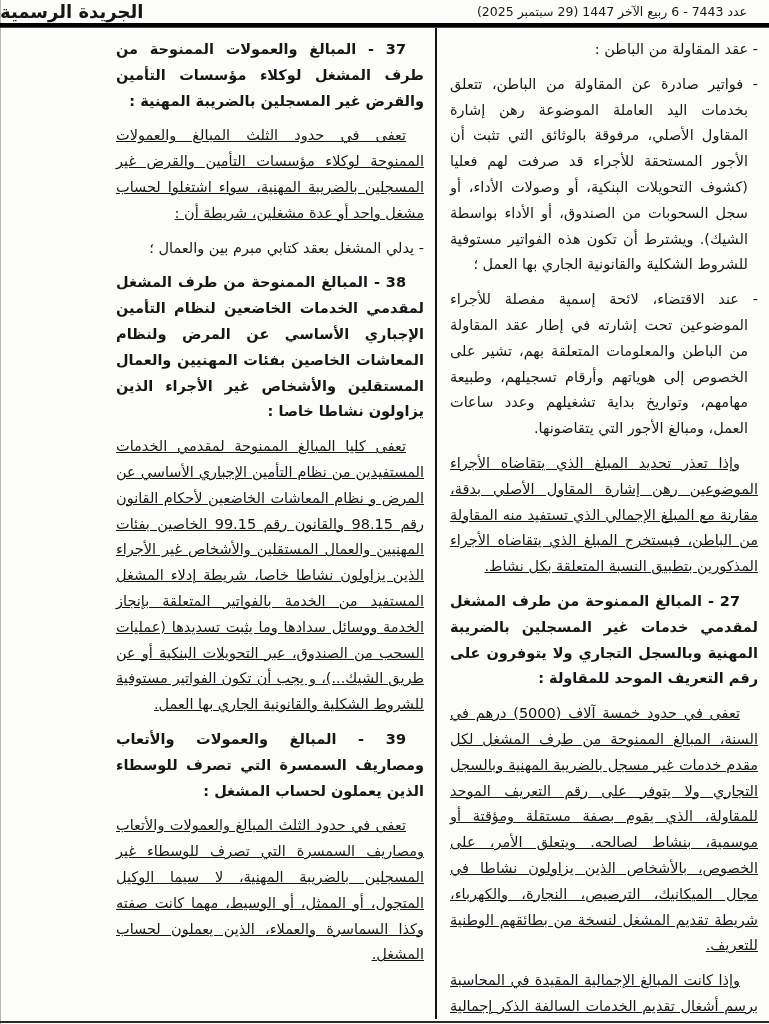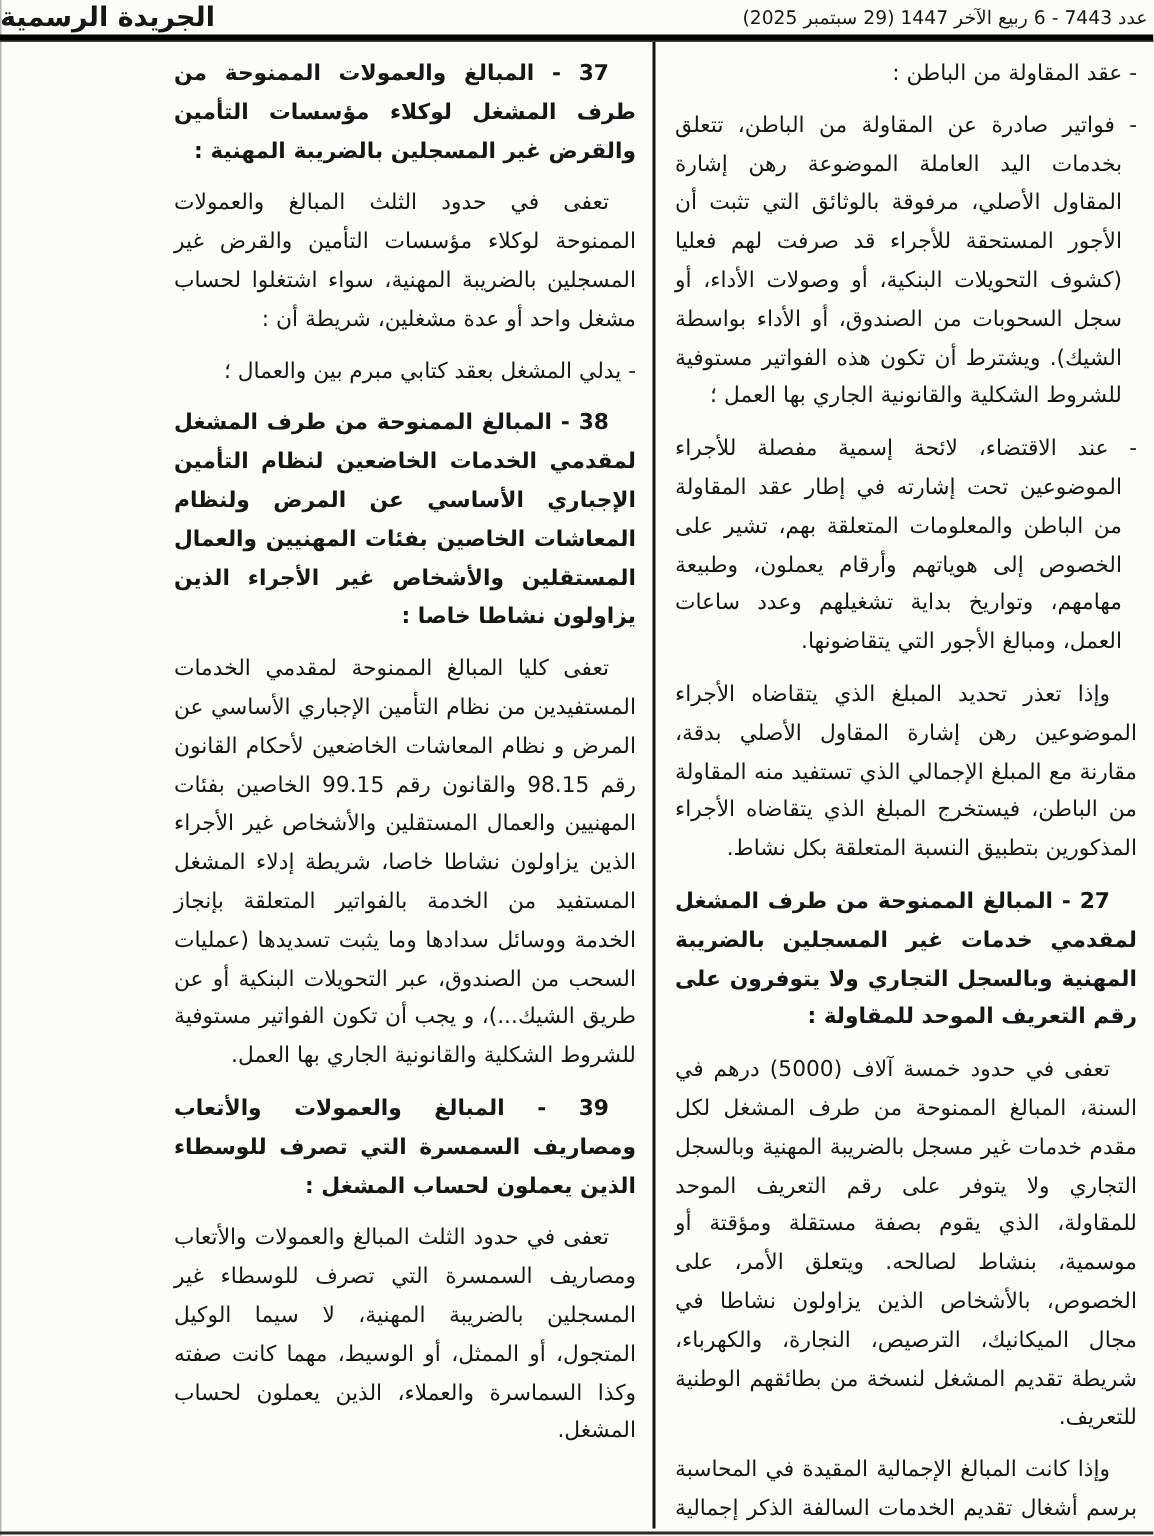--- a/index.html
+++ b/index.html
@@ -7,36 +7,36 @@
     width:769px;height:1024px;overflow:hidden;
     background:#fcfcfa;
     font-family:"DejaVu Sans", sans-serif;
     color:#161616;
   }
   .page{position:relative;width:769px;height:1024px;box-shadow:inset 1px 0 0 #b9b6ae;}
   
   .header{position:relative;height:23px;direction:rtl;}
   .page-num{position:absolute;left:6px;bottom:21px;font-size:14px;font-weight:bold;direction:ltr;}
   .gazette-title{position:absolute;left:0;right:0;bottom:1px;text-align:left;font-size:18px;font-weight:bold;letter-spacing:.5px;}
-  .issue-info{position:absolute;right:4px;bottom:4px;font-size:12.5px;}
+  .issue-info{position:absolute;right:22px;bottom:4px;font-size:12.5px;}
   .top-rule{height:4px;background:#000;border-bottom:1px solid #444;}
   
   .content{
     position:absolute;top:28px;bottom:5px;left:0;right:0;
     display:flex;direction:rtl;
   }
   .col{
     width:332px;box-sizing:border-box;
     padding:9px 11px 0 13px;
     font-size:14.5px;line-height:1.78;
     text-align:justify;
   }
   .divider{width:2px;background:#141414;}
   .block{margin:0 0 9px 0;}
-  .para{text-indent:18px;}
+  .para{text-indent:18px;text-decoration:underline;}
   .heading{font-weight:bold;text-indent:18px;}
   .li{padding-right:10px;text-indent:-10px;}
   .bottom-rule{position:absolute;bottom:1px;left:0;width:100%;height:2px;background:#2a2a2a;}
 </style>
 </head>
 <body>
 
 <div class="page">
 
   <div class="header">
@@ -45,21 +45,21 @@
     <div class="issue-info">عدد 7443 - 6 ربيع الآخر 1447 (29 سبتمبر 2025)</div>
   </div>
 
   <div class="top-rule"></div>
 
   <div class="content">
 
     <div class="col">
       <div class="block li">- عقد المقاولة من الباطن :</div>
       <div class="block li">- فواتير صادرة عن المقاولة من الباطن، تتعلق بخدمات اليد العاملة الموضوعة رهن إشارة المقاول الأصلي، مرفوقة بالوثائق التي تثبت أن الأجور المستحقة للأجراء قد صرفت لهم فعليا (كشوف التحويلات البنكية، أو وصولات الأداء، أو سجل السحوبات من الصندوق، أو الأداء بواسطة الشيك). ويشترط أن تكون هذه الفواتير مستوفية للشروط الشكلية والقانونية الجاري بها العمل ؛</div>
-      <div class="block li">- عند الاقتضاء، لائحة إسمية مفصلة للأجراء الموضوعين تحت إشارته في إطار عقد المقاولة من الباطن والمعلومات المتعلقة بهم، تشير على الخصوص إلى هوياتهم وأرقام يعملون، وطبيعة مهامهم، وتواريخ بداية تشغيلهم وعدد ساعات العمل، ومبالغ الأجور التي يتقاضونها.</div>
+      <div class="block li">- عند الاقتضاء، لائحة إسمية مفصلة للأجراء الموضوعين تحت إشارته في إطار عقد المقاولة من الباطن والمعلومات المتعلقة بهم، تشير على الخصوص إلى هوياتهم وأرقام تسجيلهم، وطبيعة مهامهم، وتواريخ بداية تشغيلهم وعدد ساعات العمل، ومبالغ الأجور التي يتقاضونها.</div>
       <div class="block para">وإذا تعذر تحديد المبلغ الذي يتقاضاه الأجراء الموضوعين رهن إشارة المقاول الأصلي بدقة، مقارنة مع المبلغ الإجمالي الذي تستفيد منه المقاولة من الباطن، فيستخرج المبلغ الذي يتقاضاه الأجراء المذكورين بتطبيق النسبة المتعلقة بكل نشاط.</div>
       <div class="block heading">27 - المبالغ الممنوحة من طرف المشغل لمقدمي خدمات غير المسجلين بالضريبة المهنية وبالسجل التجاري ولا يتوفرون على رقم التعريف الموحد للمقاولة :</div>
       <div class="block para">تعفى في حدود خمسة آلاف (5000) درهم في السنة، المبالغ الممنوحة من طرف المشغل لكل مقدم خدمات غير مسجل بالضريبة المهنية وبالسجل التجاري ولا يتوفر على رقم التعريف الموحد للمقاولة، الذي يقوم بصفة مستقلة ومؤقتة أو موسمية، بنشاط لصالحه. ويتعلق الأمر، على الخصوص، بالأشخاص الذين يزاولون نشاطا في مجال الميكانيك، الترصيص، النجارة، والكهرباء، شريطة تقديم المشغل لنسخة من بطائقهم الوطنية للتعريف.</div>
       <div class="block para">وإذا كانت المبالغ الإجمالية المقيدة في المحاسبة برسم أشغال تقديم الخدمات السالفة الذكر إجمالية وغير مفصلة، فإن مبلغ اليد العاملة الخاضع لوعاء واجب الاشتراك، يحتسب بالرجوع للنسبة المعنية بكل نشاط كما هو مشار إليه في الفقرة 35 أعلاه.</div>
     </div>
 
     <div class="divider"></div>
 
     <div class="col">
       <div class="block heading">37 - المبالغ والعمولات الممنوحة من طرف المشغل لوكلاء مؤسسات التأمين والقرض غير المسجلين بالضريبة المهنية :</div>

